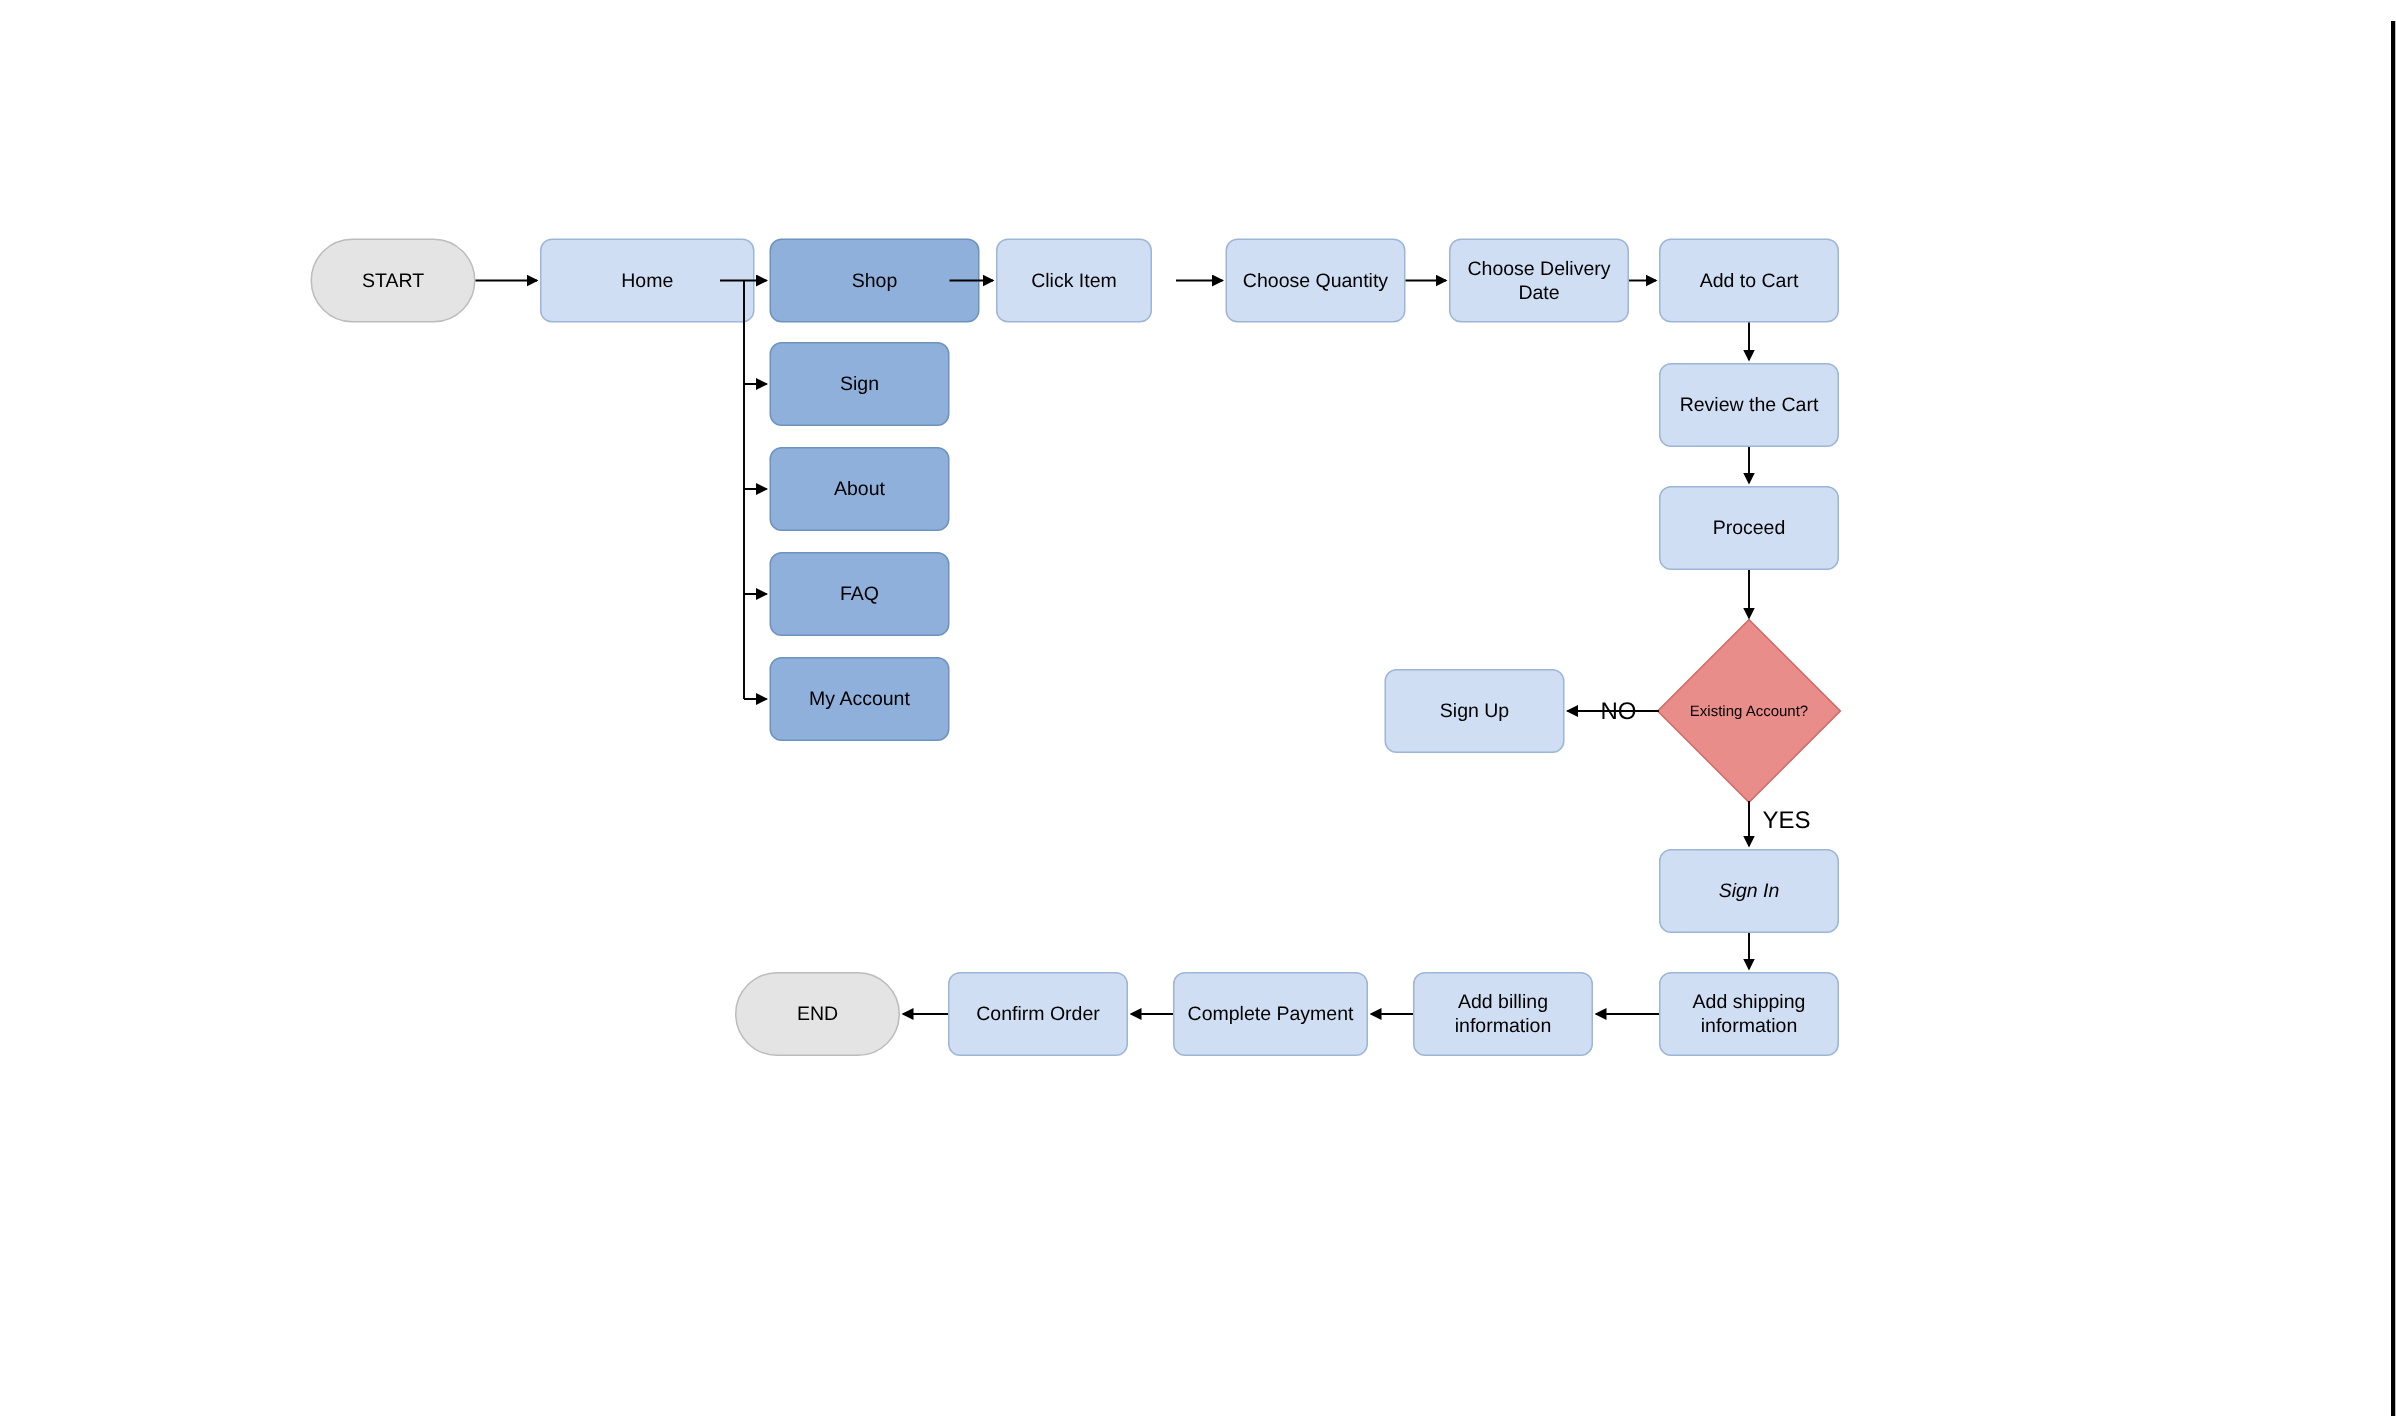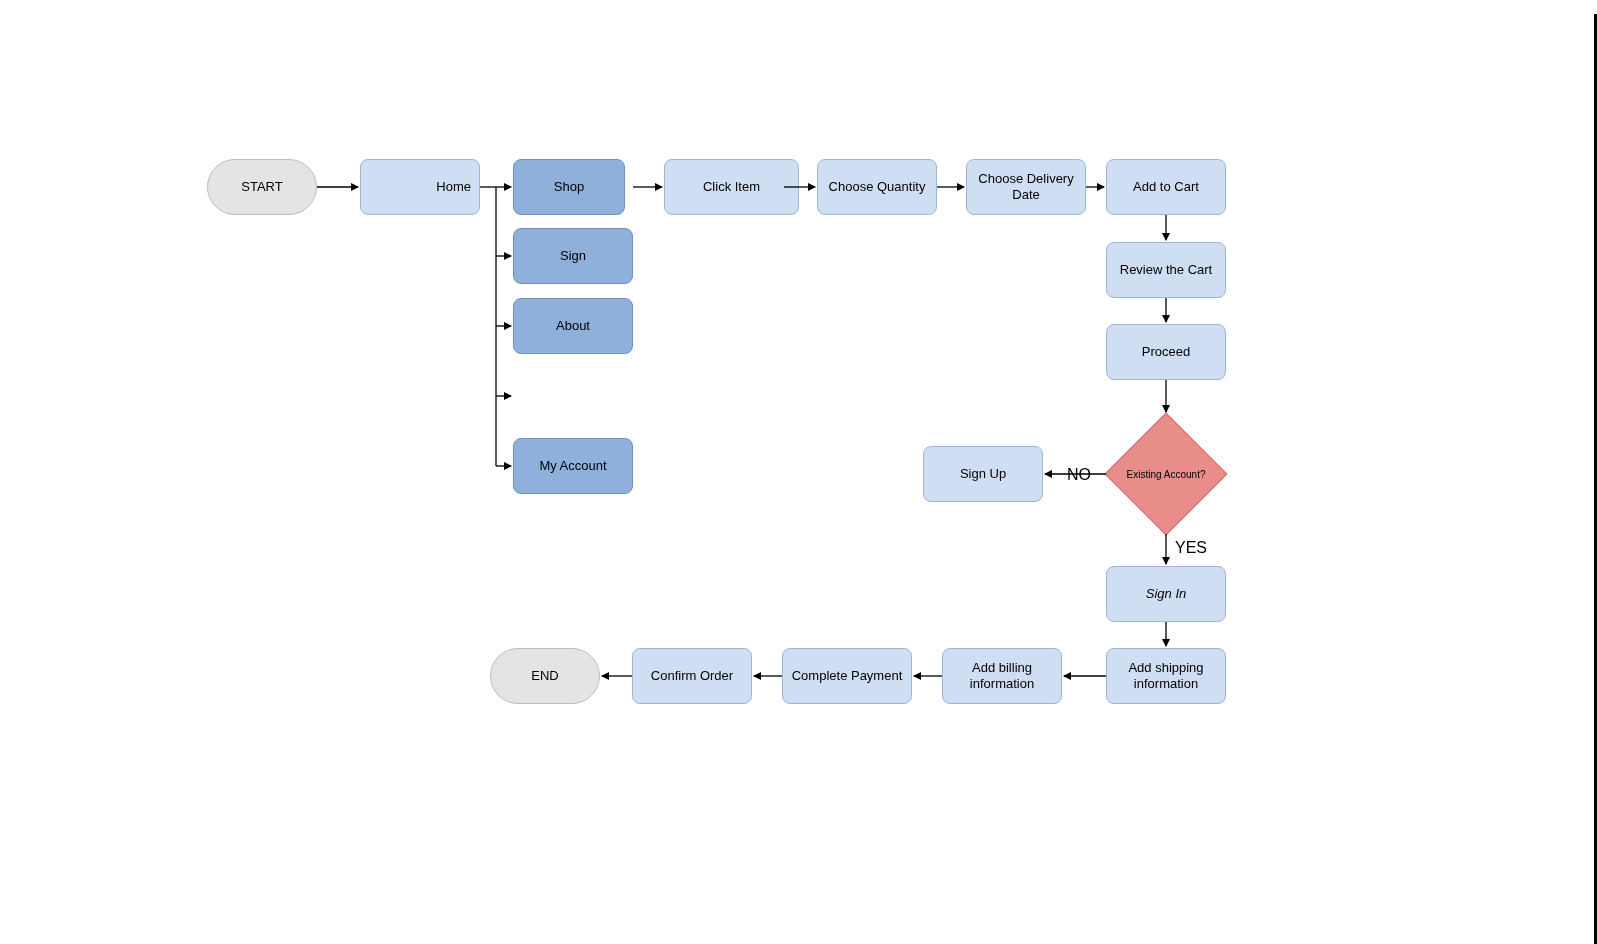--- a/index.html
+++ b/index.html
@@ -90,42 +90,45 @@
 <div class="canvas">
 
   <div class="node terminator" style="left:207px; top:145px; width:110px; height:56px;">
     <span>START</span>
   </div>
 
   <div class="node terminator" style="left:490px; top:634px; width:110px; height:56px;">
     <span>END</span>
   </div>
 
-  <div class="node rect-light" style="left:360px; top:145px; width:120px; height:56px;justify-content:flex-end;">
+  <div class="node rect-light" style="left:360px; top:145px; width:143px; height:56px;">
     <span>Home</span>
   </div>
 
-  <div class="node rect-dark" style="left:513px; top:145px; width:112px; height:56px;">
+  <div class="node rect-dark" style="left:513px; top:145px; width:140px; height:56px;">
     <span>Shop</span>
   </div>
 
   <div class="node rect-dark" style="left:513px; top:214px; width:120px; height:56px;">
     <span>Sign</span>
   </div>
 
   <div class="node rect-dark" style="left:513px; top:284px; width:120px; height:56px;">
     <span>About</span>
   </div>
 
+  <div class="node rect-dark" style="left:513px; top:354px; width:120px; height:56px;">
+    <span>FAQ</span>
+  </div>
 
   <div class="node rect-dark" style="left:513px; top:424px; width:120px; height:56px;">
     <span>My Account</span>
   </div>
 
-  <div class="node rect-light" style="left:664px; top:145px; width:135px; height:56px;">
+  <div class="node rect-light" style="left:664px; top:145px; width:104px; height:56px;">
     <span>Click Item</span>
   </div>
 
   <div class="node rect-light" style="left:817px; top:145px; width:120px; height:56px;">
     <span>Choose Quantity</span>
   </div>
 
   <div class="node rect-light" style="left:966px; top:145px; width:120px; height:56px;">
     <span>Choose Delivery Date</span>
   </div>

